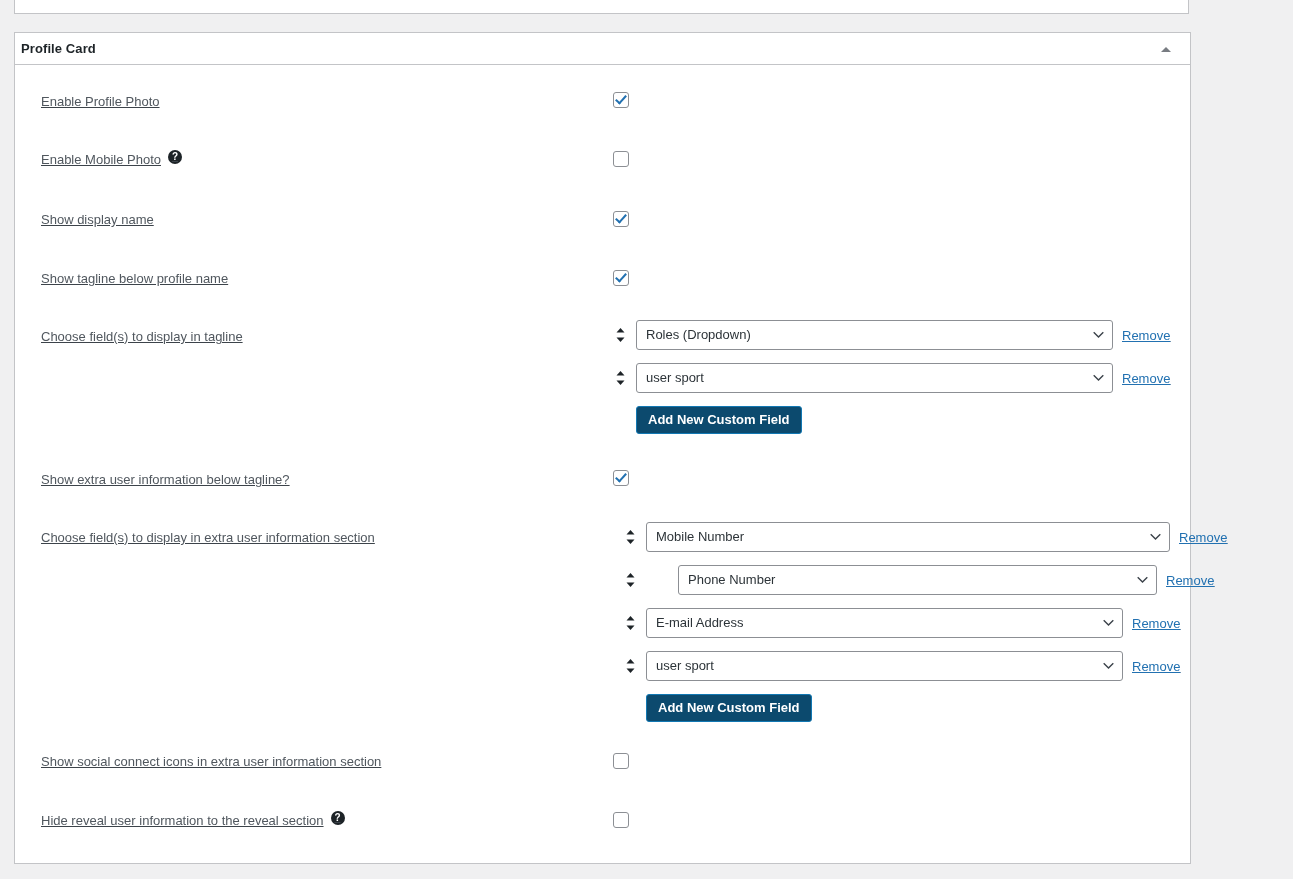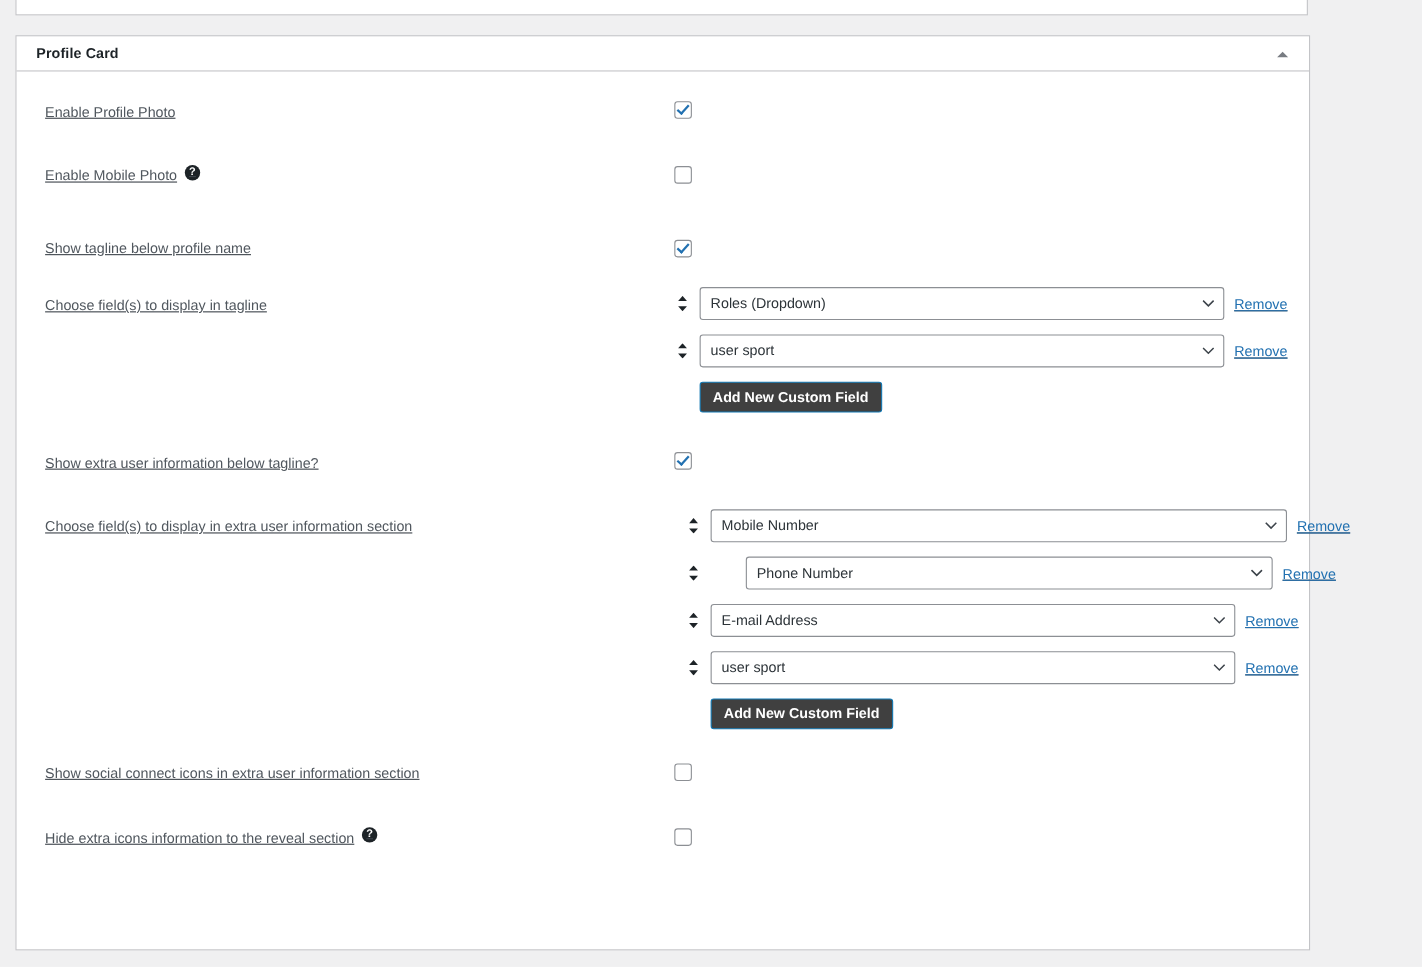--- a/index.html
+++ b/index.html
@@ -39,21 +39,21 @@
     border: 1px solid #c3c4c7;
     box-sizing: border-box;
   }
 
   .postbox-header {
     position: relative;
     height: 32px;
     border-bottom: 1px solid #c3c4c7;
     display: flex;
     align-items: center;
-    padding: 0 18px;
+    padding: 0 6px;
     box-sizing: border-box;
   }
   .postbox-title {
     font-size: 13px;
     font-weight: bold;
     color: #1d2327;
     letter-spacing: .1px;
   }
   .toggle-indicator {
     position: absolute;
@@ -200,21 +200,21 @@
   .remove-link {
     color: #2271b1;
     text-decoration: underline;
     font-size: 13px;
     cursor: pointer;
     flex: none;
   }
 
   .btn-primary {
     display: inline-block;
-    background: #404040;
+    background: #0c4a6e;
     border: 1px solid #1278b3;
     border-radius: 3px;
     color: #ffffff;
     font-family: "Liberation Sans", sans-serif;
     font-size: 13px;
     font-weight: bold;
     padding: 0 11px;
     height: 28px;
     line-height: 26px;
     cursor: pointer;
@@ -251,22 +251,30 @@
         <span>Enable Mobile Photo</span>
         <span class="help-tip">
             <span>?</span>
           </span>
       </div>
       <div class="row-control" style="padding-top:26px;">
         <input type="checkbox" class="cb" style="">
       </div>
     </div>
 
-
-    <div class="form-row" style="height:58px;align-items:center;">
+    <div class="form-row" style="height:59px;">
+      <div class="row-label" style="padding-top:26px;align-items:flex-start;">
+        <span>Show display name</span>
+      </div>
+      <div class="row-control" style="padding-top:26px;">
+        <input type="checkbox" class="cb" checked="" style="">
+      </div>
+    </div>
+
+    <div class="form-row" style="height:58px;">
       <div class="row-label" style="padding-top:26px;align-items:flex-start;">
         <span>Show tagline below profile name</span>
       </div>
       <div class="row-control" style="padding-top:26px;">
         <input type="checkbox" class="cb" checked="" style="">
       </div>
     </div>
 
     <div class="form-row" style="height:143px;">
       <div class="row-label" style="padding-top:26px;align-items:flex-start;">
@@ -413,21 +421,21 @@
       <div class="row-label" style="padding-top:26px;align-items:flex-start;">
         <span>Show social connect icons in extra user information section</span>
       </div>
       <div class="row-control" style="padding-top:26px;">
         <input type="checkbox" class="cb" style="">
       </div>
     </div>
 
     <div class="form-row" style="height:60px;">
       <div class="row-label" style="padding-top:26px;align-items:flex-start;">
-        <span>Hide extra icons information to the reveal section</span>
+        <span>Hide reveal user information to the reveal section</span>
         <span class="help-tip">
             <span>?</span>
           </span>
       </div>
       <div class="row-control" style="padding-top:26px;">
         <input type="checkbox" class="cb" style="">
       </div>
     </div>
 
   </div>

